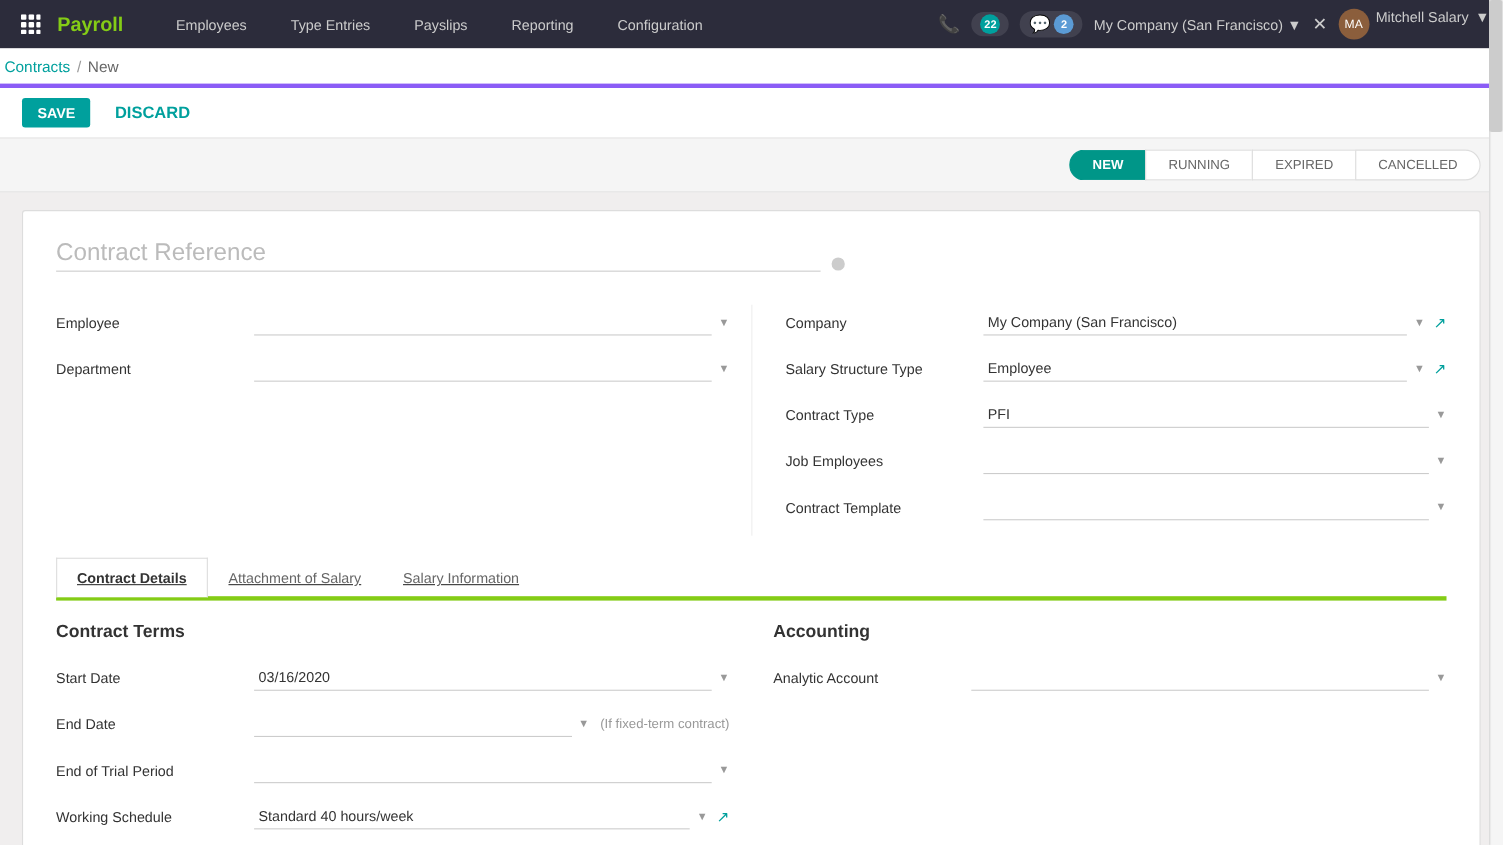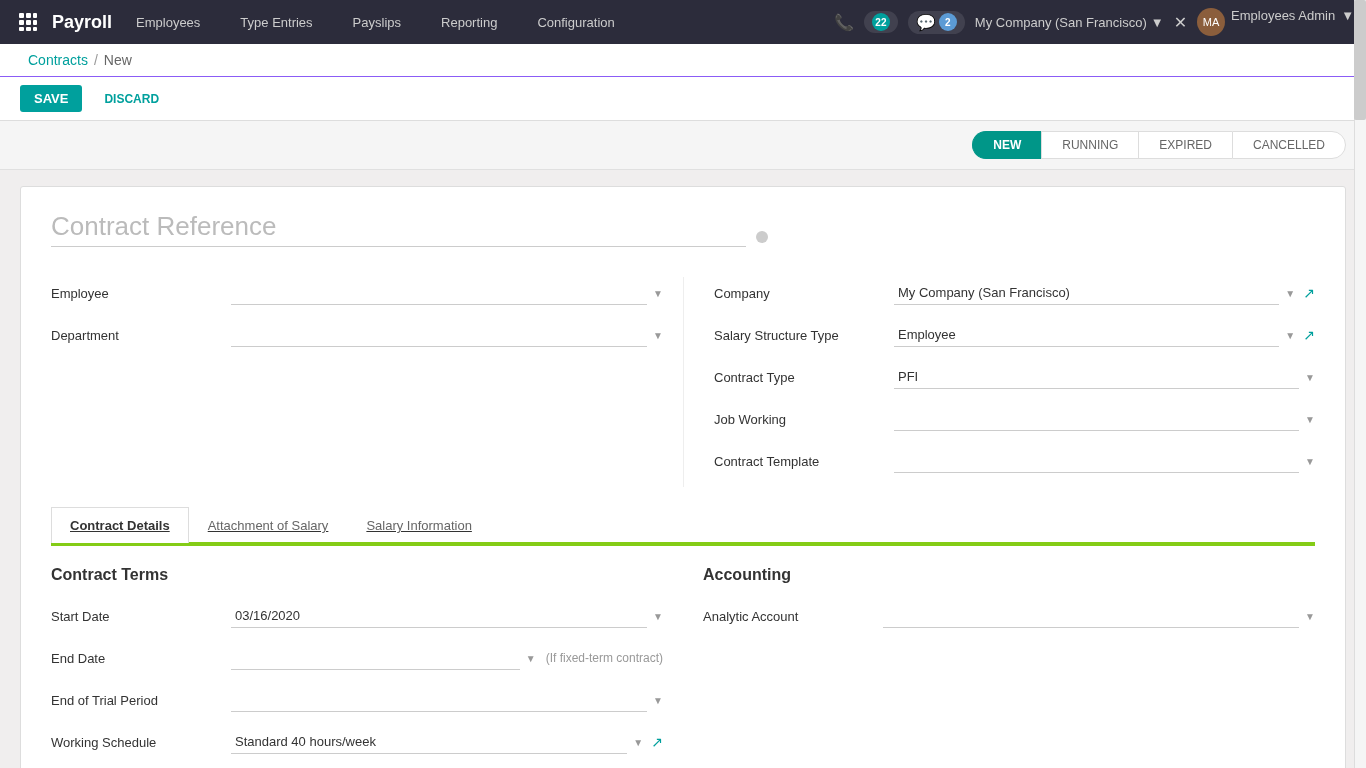--- a/index.html
+++ b/index.html
@@ -15,21 +15,21 @@
       padding: 0 12px;
       gap: 0;
     }
     .nav-apps-icon {
       width: 32px; height: 32px;
       display: flex; align-items: center; justify-content: center;
       cursor: pointer; margin-right: 8px;
     }
     .nav-apps-icon svg { fill: #fff; }
     .nav-brand {
-      font-size: 18px; font-weight: bold; color: #ffffff; margin-right: 14px;
+      font-size: 18px; font-weight: bold; color: #84cc16; margin-right: 38px;
       cursor: pointer;
     }
     .nav-links {
       display: flex; gap: 20px; flex: 1;
     }
     .nav-link {
       color: #ccc; padding: 4px 10px; cursor: pointer; border-radius: 3px;
       font-size: 13px;
     }
     .nav-right {
@@ -52,39 +52,39 @@
     .nav-user {
       display: flex; align-items: flex-start; gap: 6px; cursor: pointer; color: #ccc; font-size: 13px;
     }
     .avatar {
       width: 28px; height: 28px; border-radius: 50%; background: #8b5e3c;
       display: flex; align-items: center; justify-content: center; color: #fff; font-size: 11px;
     }
 
     
     .breadcrumb-bar {
-      background: #fff; padding: 8px 28px; border-bottom: 1px solid #8b5cf6;
+      background: #fff; padding: 8px 4px; border-bottom: 4px solid #8b5cf6;
       display: flex; align-items: center; gap: 6px; font-size: 14px;
     }
     .breadcrumb-link { color: #00a09d; cursor: pointer; }
     .breadcrumb-sep { color: #999; }
     .breadcrumb-current { color: #666; }
 
     
     .action-bar {
       background: #fff; padding: 8px 20px; border-bottom: 1px solid #ddd;
       display: flex; align-items: center; gap: 8px;
     }
     .btn-save {
       background: #00a09d; color: #fff; border: none; padding: 6px 14px;
       border-radius: 3px; cursor: pointer; font-size: 13px; font-weight: bold;
     }
     .btn-discard {
       background: transparent; color: #00a09d; border: none; padding: 6px 14px;
-      cursor: pointer; font-size: 12px; font-weight: bold;
+      cursor: pointer; font-size: 15px; font-weight: bold;
     }
 
     
     .status-bar {
       background: #f5f5f5; padding: 10px 20px;
       display: flex; justify-content: flex-end; align-items: center; gap: 0;
       border-bottom: 1px solid #e0e0e0;
     }
     .status-step {
       padding: 6px 20px; font-size: 12px; color: #666; cursor: pointer;
@@ -98,21 +98,21 @@
     .main-content {
       padding: 16px 20px; background: #f0eeee; min-height: calc(768px - 44px - 40px - 44px - 44px);
     }
     .form-card {
       background: #fff; border: 1px solid #ddd; border-radius: 3px; padding: 20px 30px;
     }
 
     
     .contract-ref-input {
       width: 60%; border: none; border-bottom: 1px solid #ccc;
-      font-size: 26px; color: #aaa; padding: 4px 0; outline: none;
+      font-size: 22px; color: #aaa; padding: 4px 0; outline: none;
       display: block; margin-bottom: 20px;
     }
     .contract-ref-input::placeholder { color: #bbb; }
 
     
     .form-grid {
       display: grid; grid-template-columns: 1fr 1fr; gap: 0; margin-bottom: 20px;
     }
     .form-section { padding: 0 20px 0 0; }
     .form-section:last-child { padding: 0 0 0 20px; border-left: none; }
@@ -209,21 +209,21 @@
       <span style="font-size:16px;">💬</span>
       <span class="badge-blue">2</span>
     </div>
     <div class="nav-company">
       <span>My Company (San Francisco)</span>
       <span>▼</span>
     </div>
     <div class="nav-close">✕</div>
     <div class="nav-user">
       <div class="avatar">MA</div>
-      <span>Employees Admin</span>
+      <span>Mitchell Salary</span>
       <span>▼</span>
     </div>
   </div>
 </nav>
 
 <div class="breadcrumb-bar">
   <span class="breadcrumb-link">Contracts</span>
   <span class="breadcrumb-sep">/</span>
   <span class="breadcrumb-current">New</span>
 </div>
@@ -285,21 +285,21 @@
           </div>
         </div>
         <div class="form-row">
           <div class="form-label">Contract Type</div>
           <div class="form-field">
             <input class="form-input" type="text" value="PFI" style="">
             <span class="dropdown-arrow">▼</span>
           </div>
         </div>
         <div class="form-row">
-          <div class="form-label">Job Working</div>
+          <div class="form-label">Job Employees</div>
           <div class="form-field">
             <input class="form-input" type="text" value="" style="">
             <span class="dropdown-arrow">▼</span>
           </div>
         </div>
         <div class="form-row">
           <div class="form-label">Contract Template</div>
           <div class="form-field">
             <input class="form-input" type="text" value="" style="">
             <span class="dropdown-arrow">▼</span>

